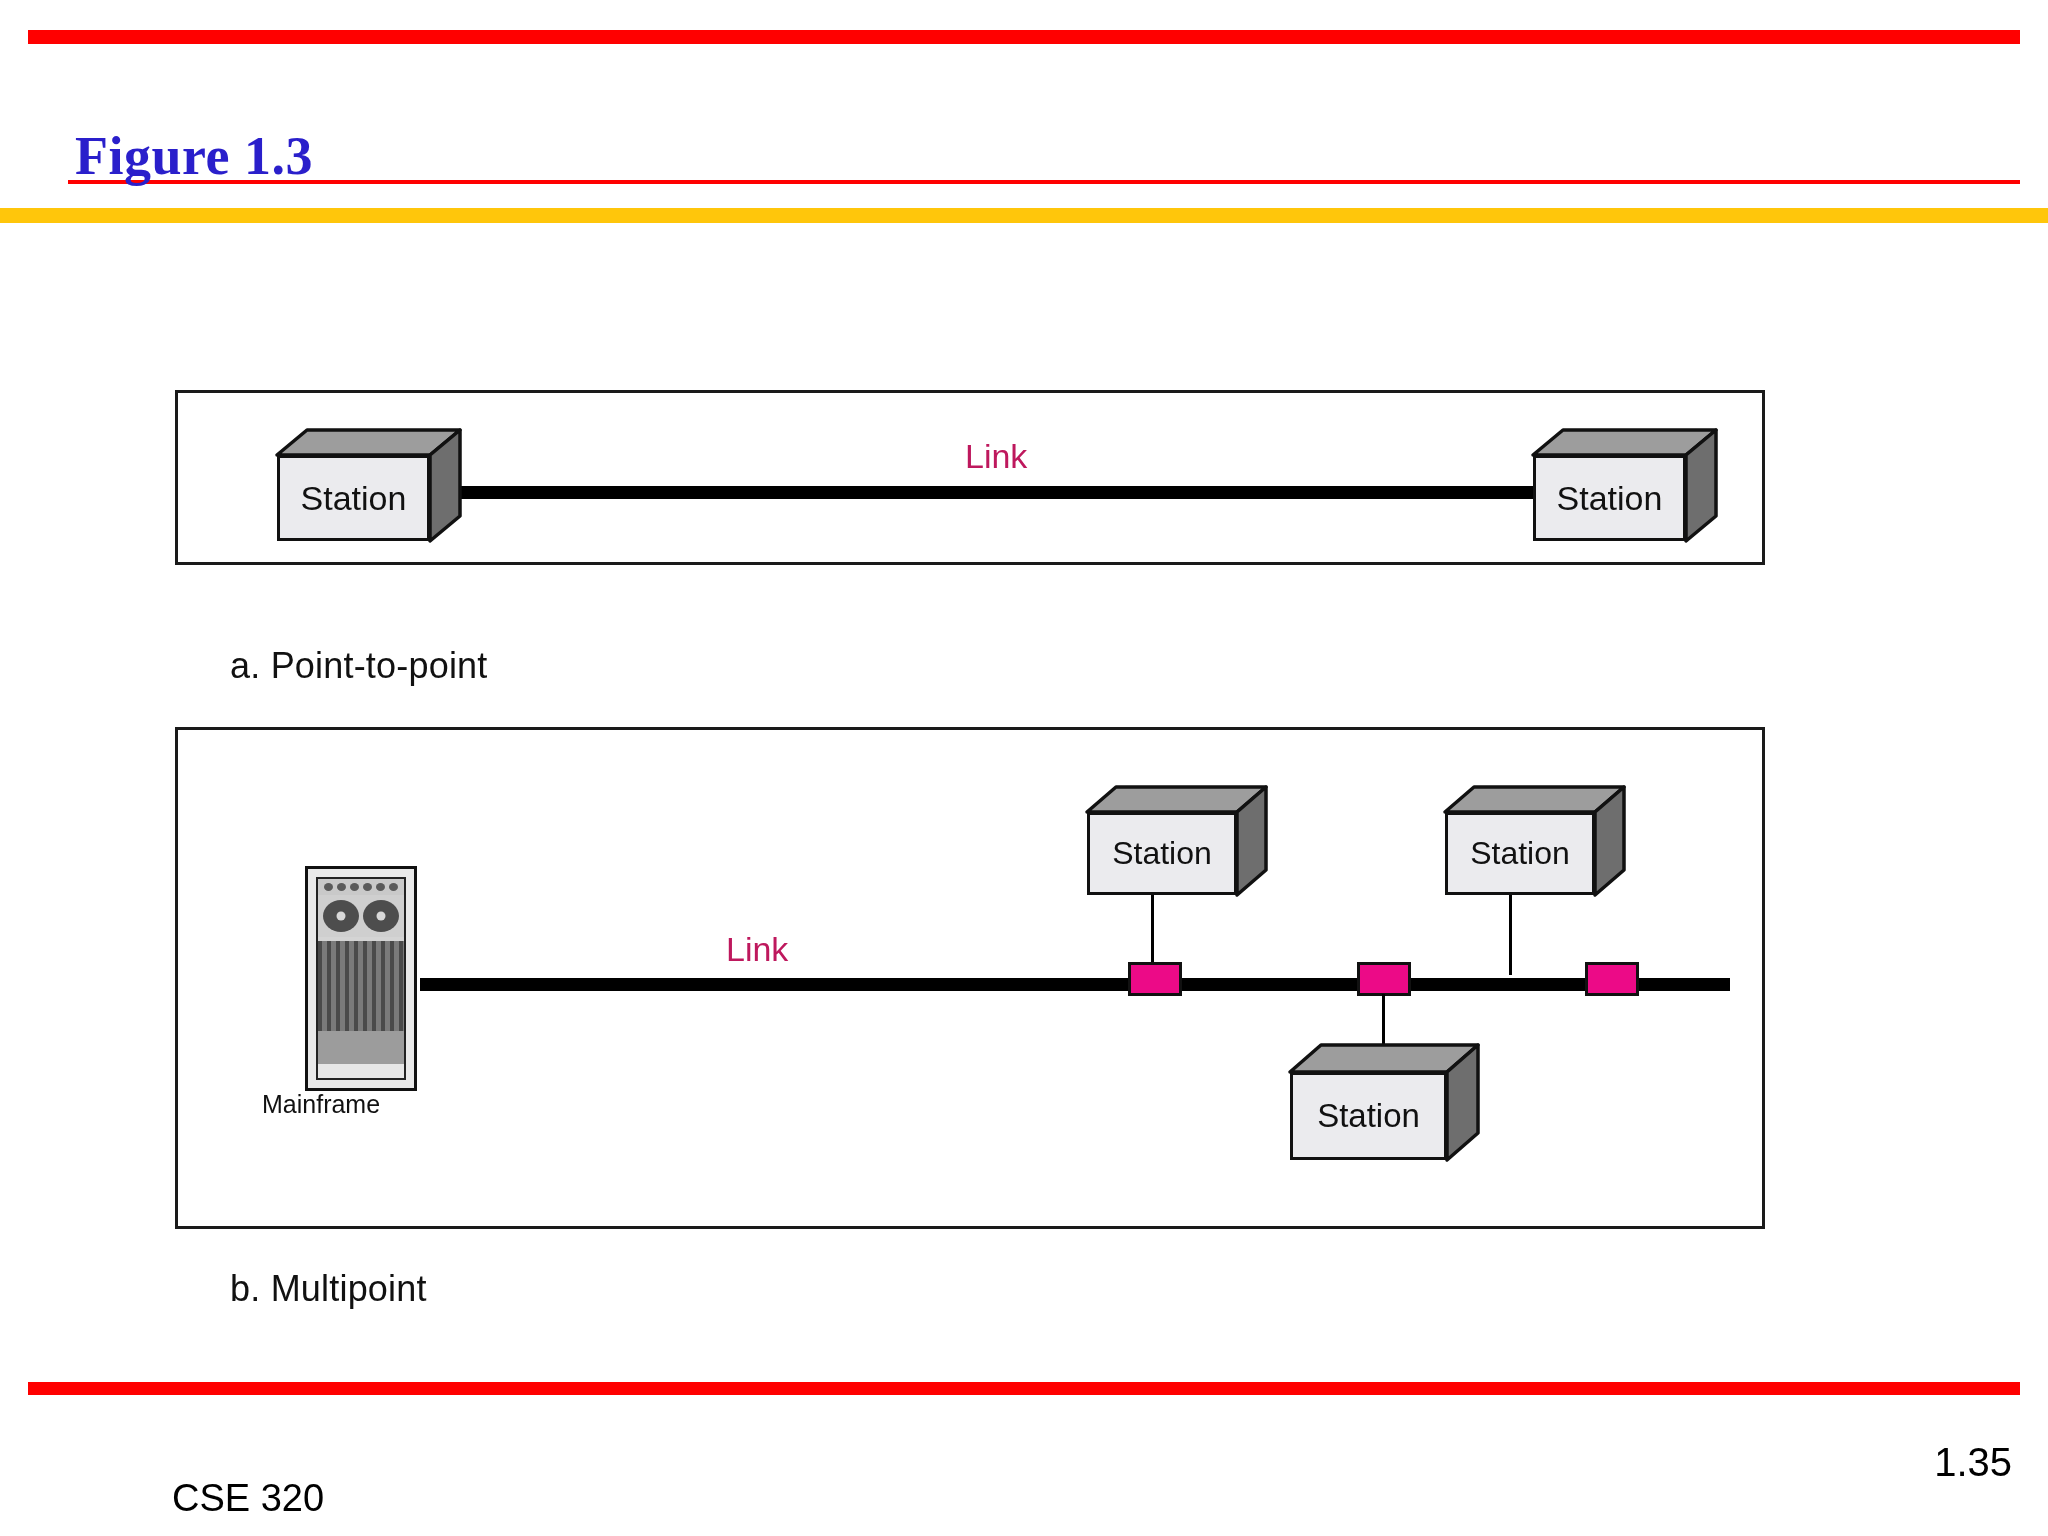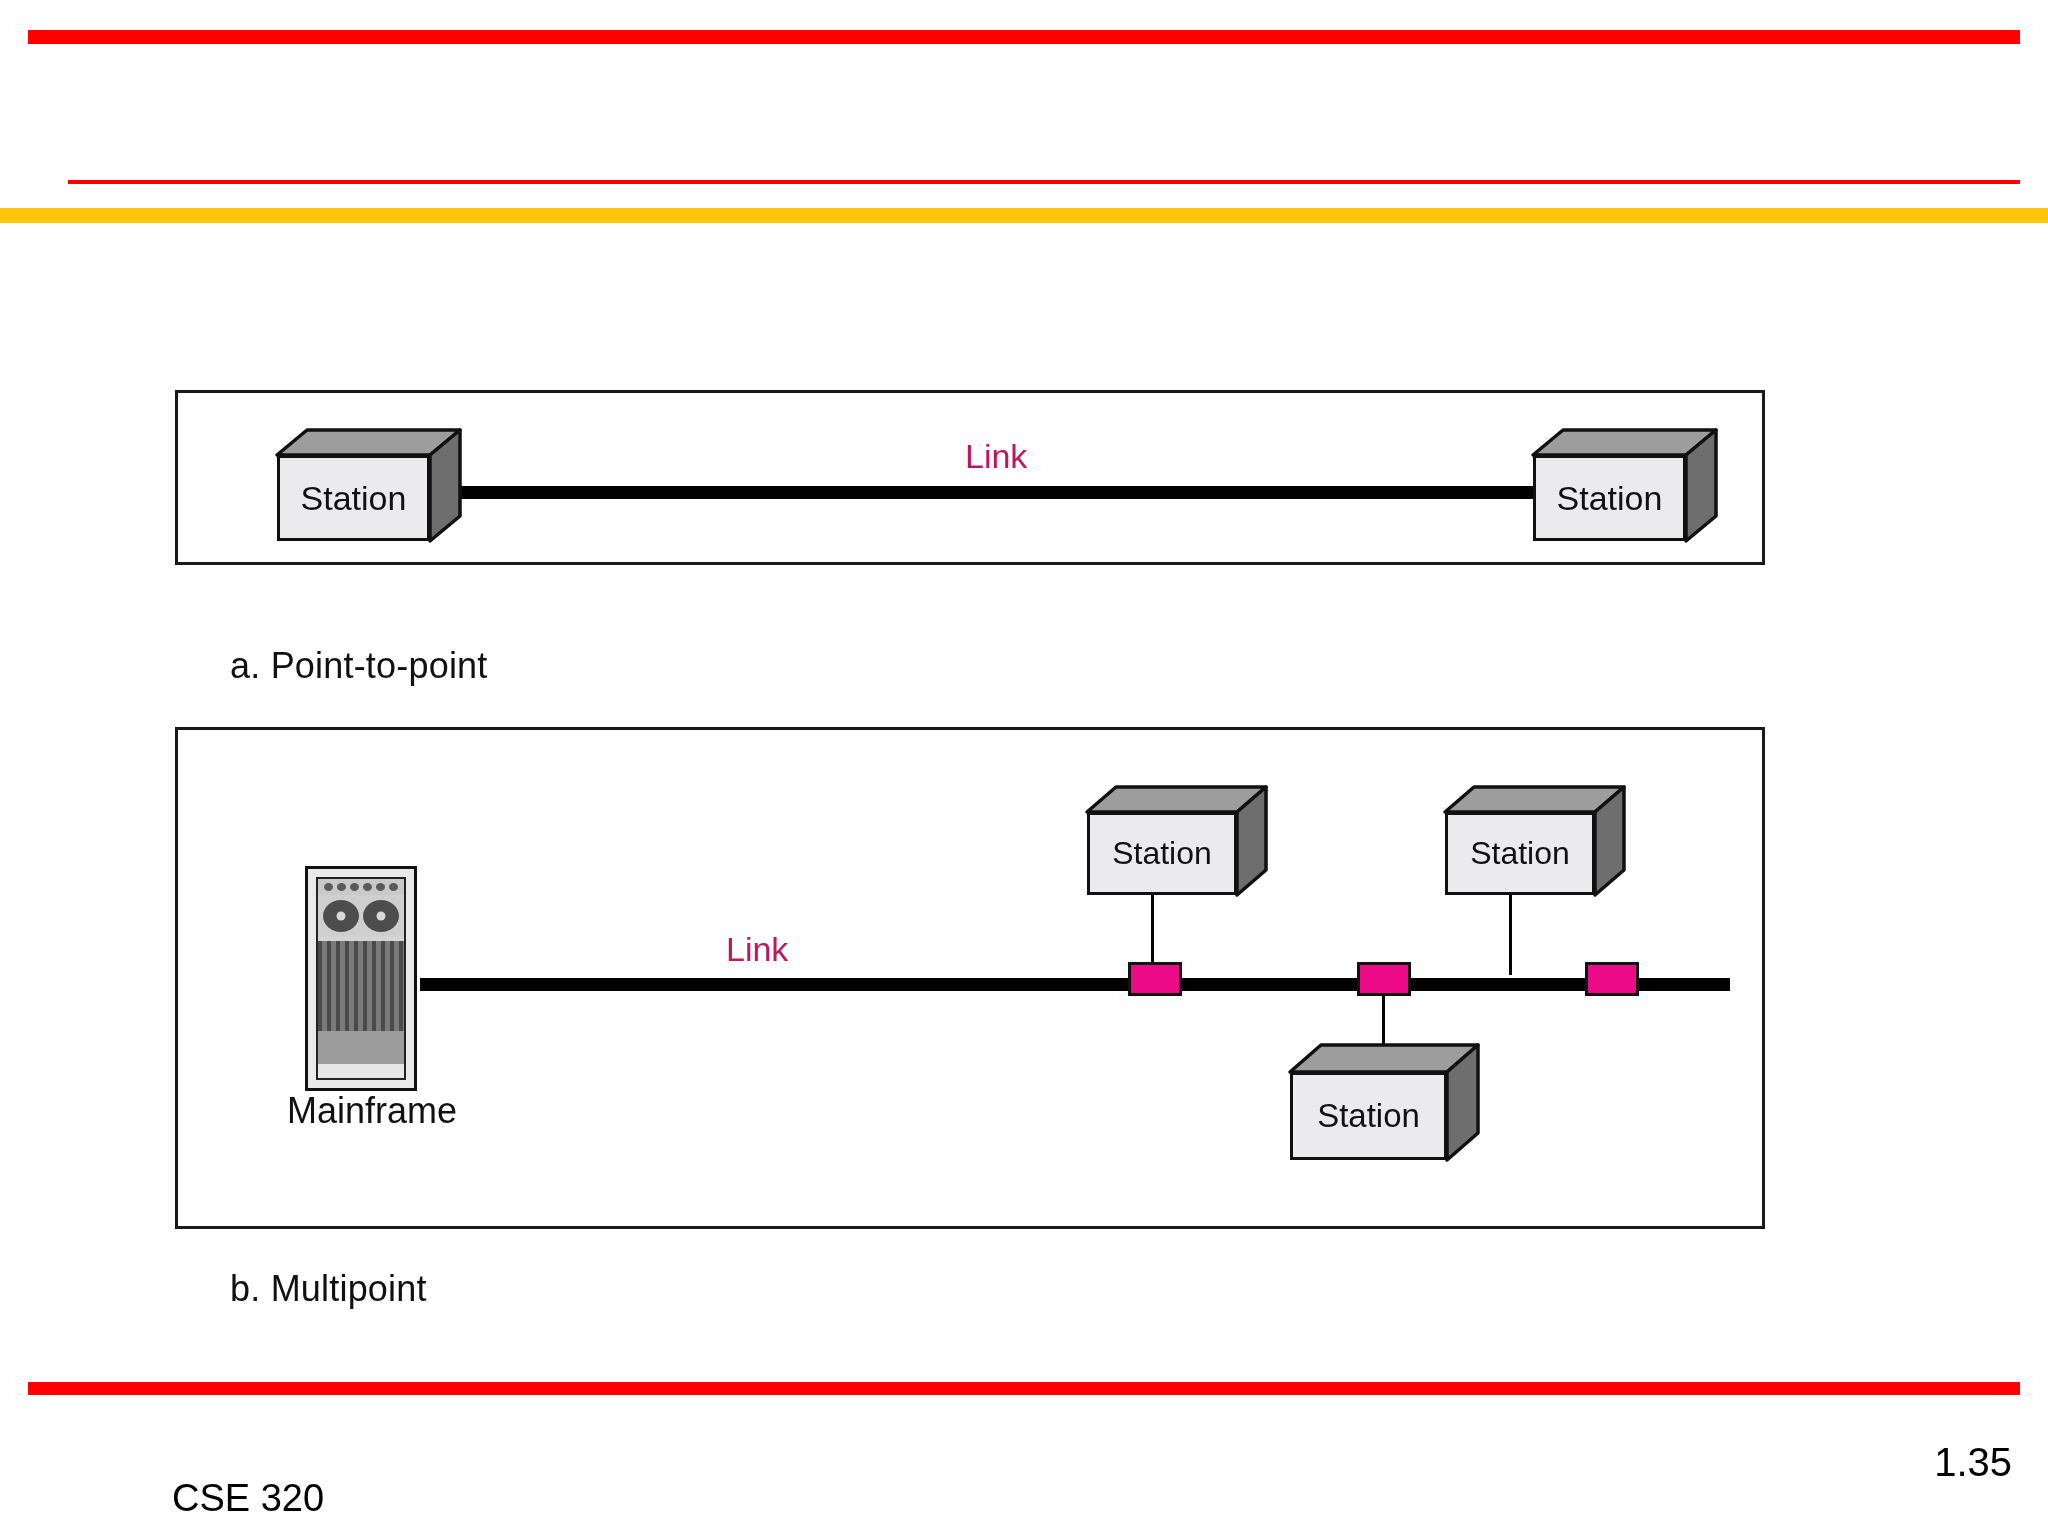--- a/index.html
+++ b/index.html
@@ -217,24 +217,23 @@
   }
   .mf-foot {
     position: absolute;
     left: 0; right: 0; bottom: 0;
     height: 14px;
     background: #e6e6e6;
   }
   .mf-name {
     position: absolute;
     font-family: "Liberation Sans", sans-serif;
-    font-size: 36px;
+    font-size: 25px;
     color: #111111;
     white-space: nowrap;
-    margin-left: 25px;
   }
 
   
   .footer-rule {
     position: absolute;
     left: 28px;
     top: 1382px;
     width: 1992px;
     height: 13px;
     background: #FF0000;
@@ -257,20 +256,21 @@
   }
 </style>
 </head>
 <body>
 
 <div class="rule-red-thick" style="top:30px;"></div>
 <div class="rule-red-thin" style="top:180px;"></div>
 <div class="rule-yellow" style="top:208px;"></div>
 
 <div class="title-row">
+  <span class="fig-num">Figure 1.3</span>
 </div>
 
 <div class="panel" id="panel-a"></div>
 
 <div class="hline" style="left:445px; top:486px; width:1090px; height:13px;"></div>
 <div class="link-text" style="left:965px; top:437px;">Link</div>
 
 <div class="station" style="left:272px; top:424px; width:192px; height:122px;">
   <svg class="top" viewBox="0 0 192 122" preserveAspectRatio="none">
     <polygon points="5,31 35,6 188,6 158,31" fill="#9d9d9d" stroke="#111111" stroke-width="3.5" stroke-linejoin="round"></polygon>

